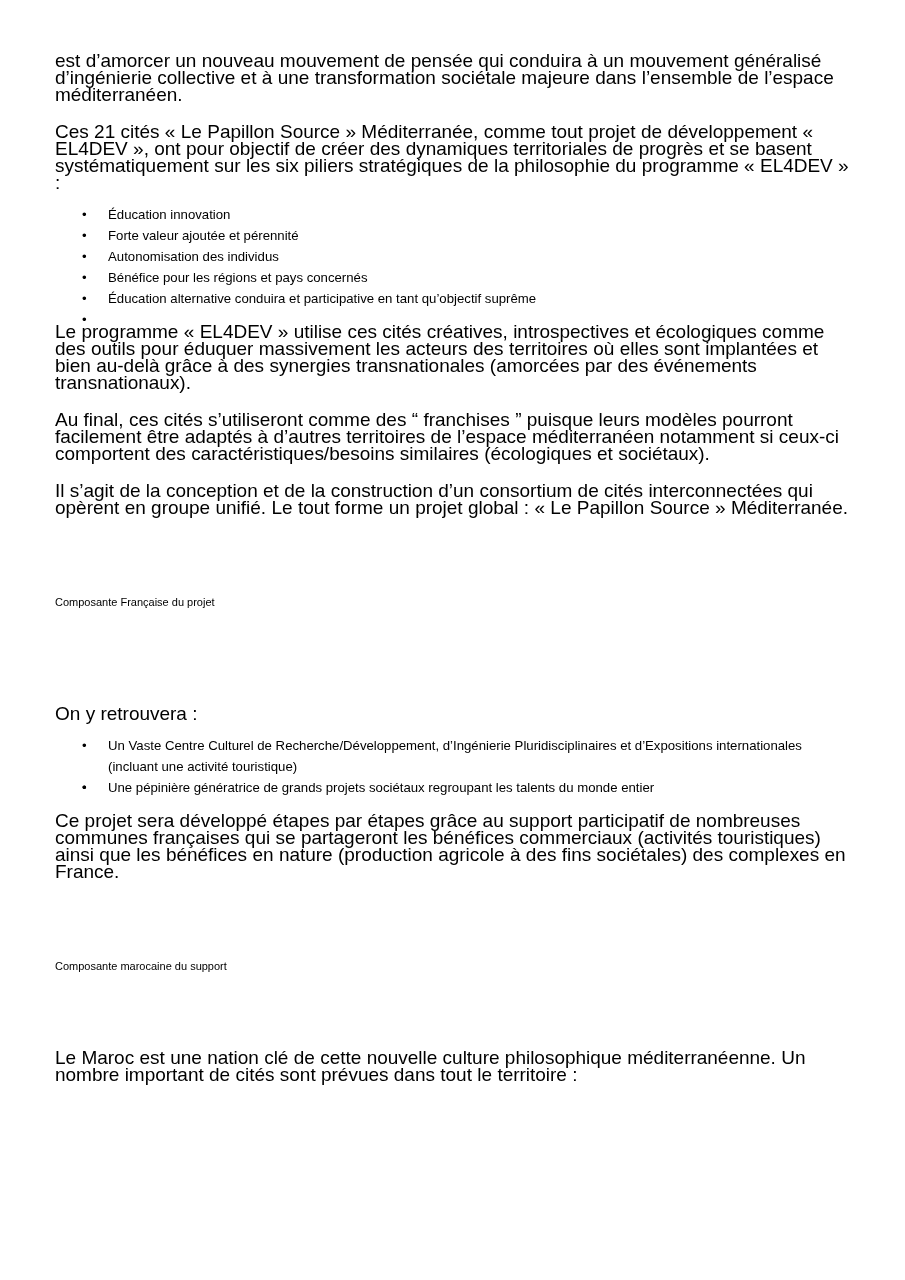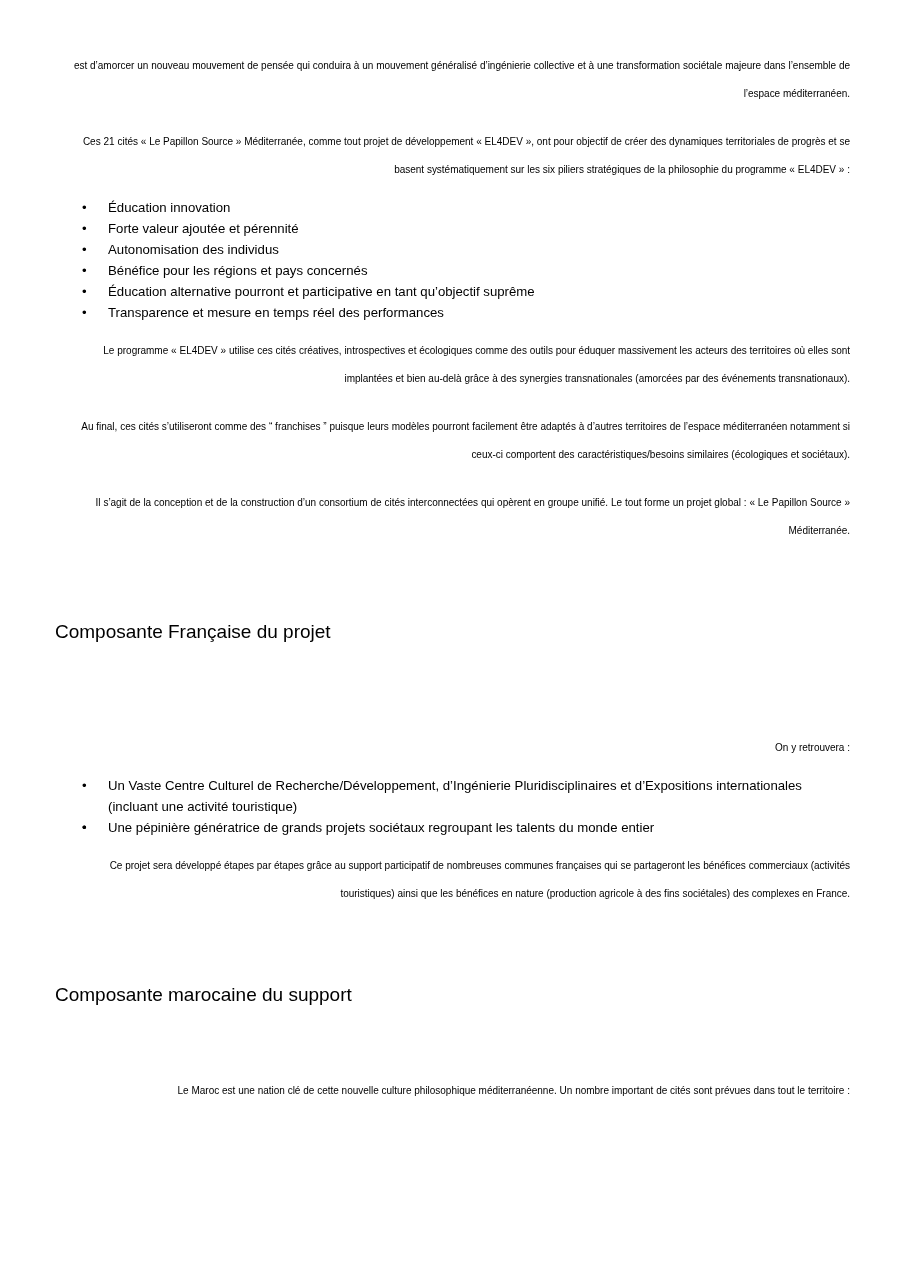--- a/index.html
+++ b/index.html
@@ -27,26 +27,26 @@
 
   .content {
     position: absolute;
     left: 55px;
     top: 52px;
     width: 795px;
   }
 
   
   .para {
-    font-size: 10px;
-    line-height: 28px;
+    font-size: 19px;
+    line-height: 17px;
     letter-spacing: -0.02px;
     word-spacing: 0.1px;
     margin: 0;
-    text-align: right;
+    text-align: left;
     color: #000;
   }
 
   
   .gap-para   { height: 20px; }
   .gap-list   { height: 13px; }
   .gap-after-list { height: 14px; }
   .gap-heading-before { height: 76px; }
   .gap-heading-after  { height: 72px; }
 
@@ -73,21 +73,21 @@
     font-size: 13.2px;
     text-align: left;
     color: #000;
   }
 
   
   ul.tight > li { line-height: 21px; }
 
   
   .section-heading {
-    font-size: 19px;
+    font-size: 11px;
     line-height: 21px;
     font-weight: normal;
     margin: 0;
     color: #000;
   }
 </style>
 </head>
 <body>
 
 <div class="page">
@@ -113,25 +113,24 @@
       <li>
         <span class="bullet-dot">•</span>
         <span>Autonomisation des individus</span>
       </li>
       <li>
         <span class="bullet-dot">•</span>
         <span>Bénéfice pour les régions et pays concernés</span>
       </li>
       <li>
         <span class="bullet-dot">•</span>
-        <span>Éducation alternative pourront et participative en tant qu’objectif suprême</span>
+        <span>Éducation alternative conduira et participative en tant qu’objectif suprême</span>
       </li>
       <li>
         <span class="bullet-dot">•</span>
-        <span>Transparence et mesure en temps réel des performances</span>
       </li>
     </ul>
 
     <div class="gap-after-list"></div>
 
     <p class="para">Le programme « EL4DEV » utilise ces cités créatives, introspectives et écologiques comme des outils pour éduquer massivement les acteurs des territoires où elles sont implantées et bien au-delà grâce à des synergies transnationales (amorcées par des événements transnationaux).</p>
 
     <div class="gap-para"></div>
 
     <p class="para">Au final, ces cités s’utiliseront comme des “ franchises ” puisque leurs modèles pourront facilement être adaptés à d’autres territoires de l’espace méditerranéen notamment si ceux-ci comportent des caractéristiques/besoins similaires (écologiques et sociétaux).</p>

